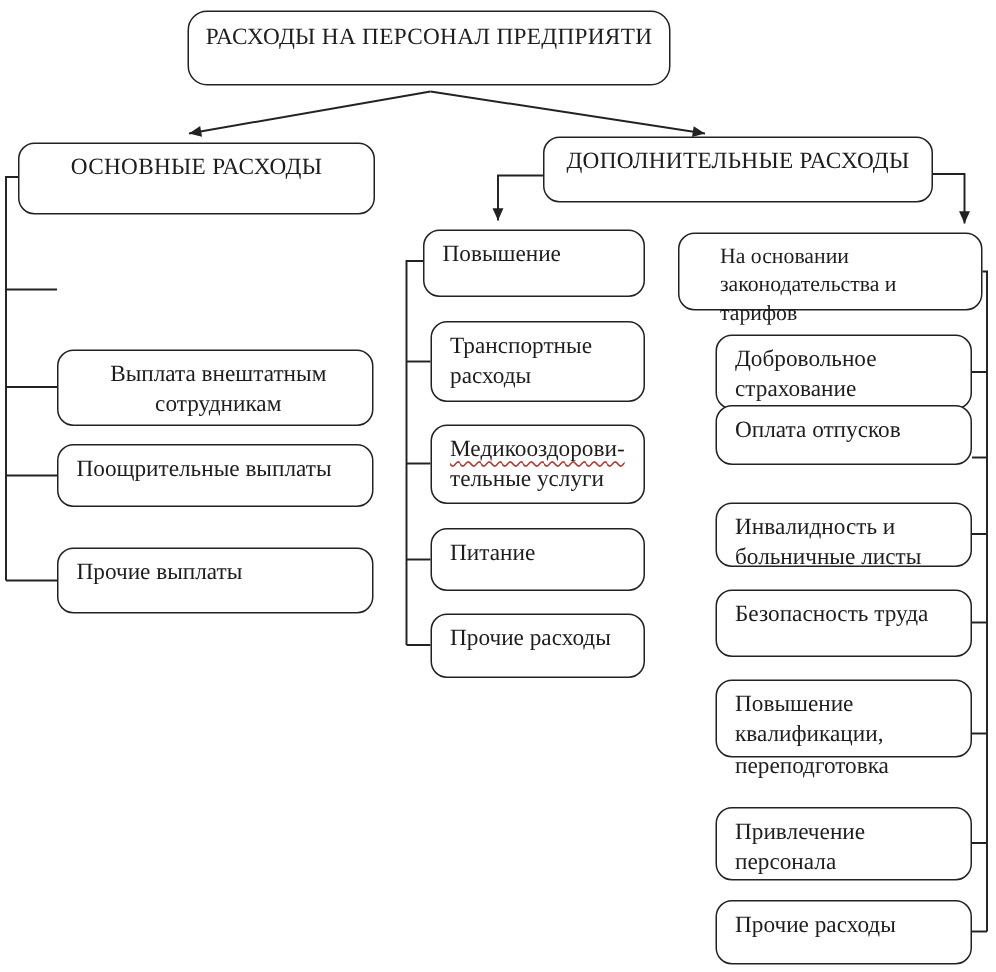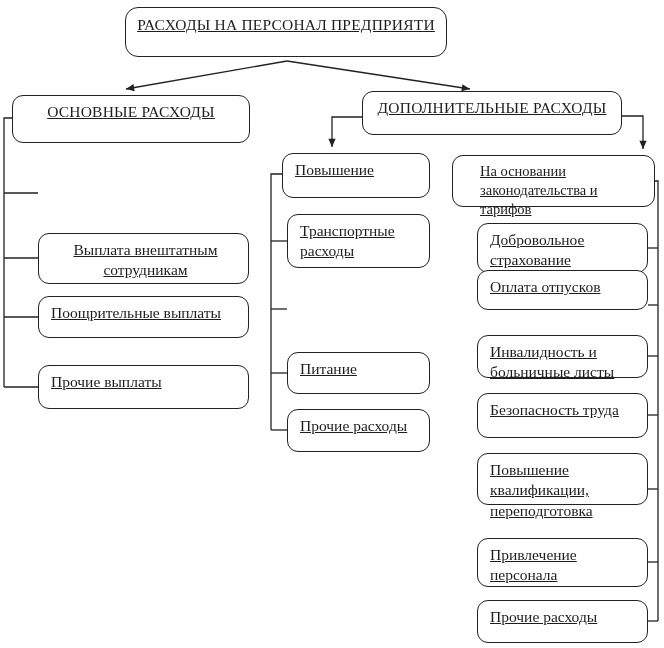--- a/index.html
+++ b/index.html
@@ -4,21 +4,21 @@
 <style>
   html,body{margin:0;padding:0;background:#ffffff;}
   .stage{
     position:relative;width:664px;height:648px;background:#ffffff;
     font-family:"Liberation Serif","DejaVu Serif",serif;color:#1d1d1d;overflow:hidden;
   }
   svg.wires{position:absolute;left:0;top:0;width:664px;height:648px;pointer-events:none;}
   .box{
     position:absolute;box-sizing:border-box;background:#ffffff;
     border:1.5px solid #222222;border-radius:11px;
-    font-size:15.5px;line-height:1.32;padding:6px 8px 0 12px;text-decoration:underline;
+    font-size:15.5px;line-height:1.32;padding:6px 8px 0 12px;
   }
   .hdr{text-align:center;padding:6px 4px 0 4px;letter-spacing:.2px;}
   .b-title{left:125px;top:7px;width:322px;height:50px;border-radius:13px;padding-top:7px;font-size:15.5px;}
   .b-main{left:12px;top:95px;width:238px;height:48px;}
   .b-m0{left:38px;top:173px;width:211px;height:40px;}
   .b-m1{left:38px;top:233px;width:211px;height:51px;text-align:center;}
   .b-m2{left:38px;top:296px;width:211px;height:42px;}
   .b-m3{left:38px;top:365px;width:211px;height:44px;}
   .b-add{left:362px;top:91px;width:260px;height:44px;}
   .b-soc{left:282px;top:153px;width:148px;height:45px;}
@@ -89,20 +89,24 @@
 
   <div class="box hdr b-main">ОСНОВНЫЕ РАСХОДЫ</div>
   <div class="box b-m1">Выплата внештатным сотрудникам</div>
   <div class="box b-m2">Поощрительные выплаты</div>
   <div class="box b-m3">Прочие выплаты</div>
 
   <div class="box hdr b-add">ДОПОЛНИТЕЛЬНЫЕ РАСХОДЫ</div>
 
   <div class="box b-soc">Повышение</div>
   <div class="box b-s0">Транспортные расходы</div>
+  <div class="box b-s1">
+    <span class="wavy">Медикооздорови-</span><br>
+    <span>тельные услуги</span>
+  </div>
   <div class="box b-s2">Питание</div>
   <div class="box b-s3">Прочие расходы</div>
 
   <div class="box b-stat">
     <span>На основании</span><br>
     <span>законодательства и тарифов</span>
   </div>
   <div class="box b-t0">Добровольное страхование</div>
   <div class="box b-t1">Оплата отпусков</div>
   <div class="box b-t2">Инвалидность и больничные листы</div>

